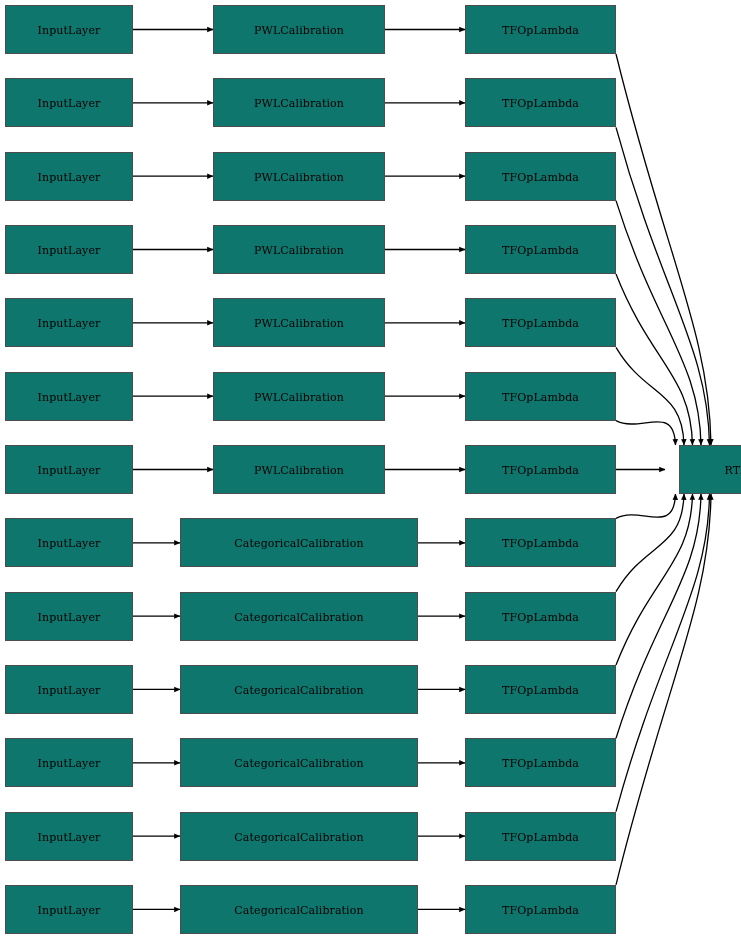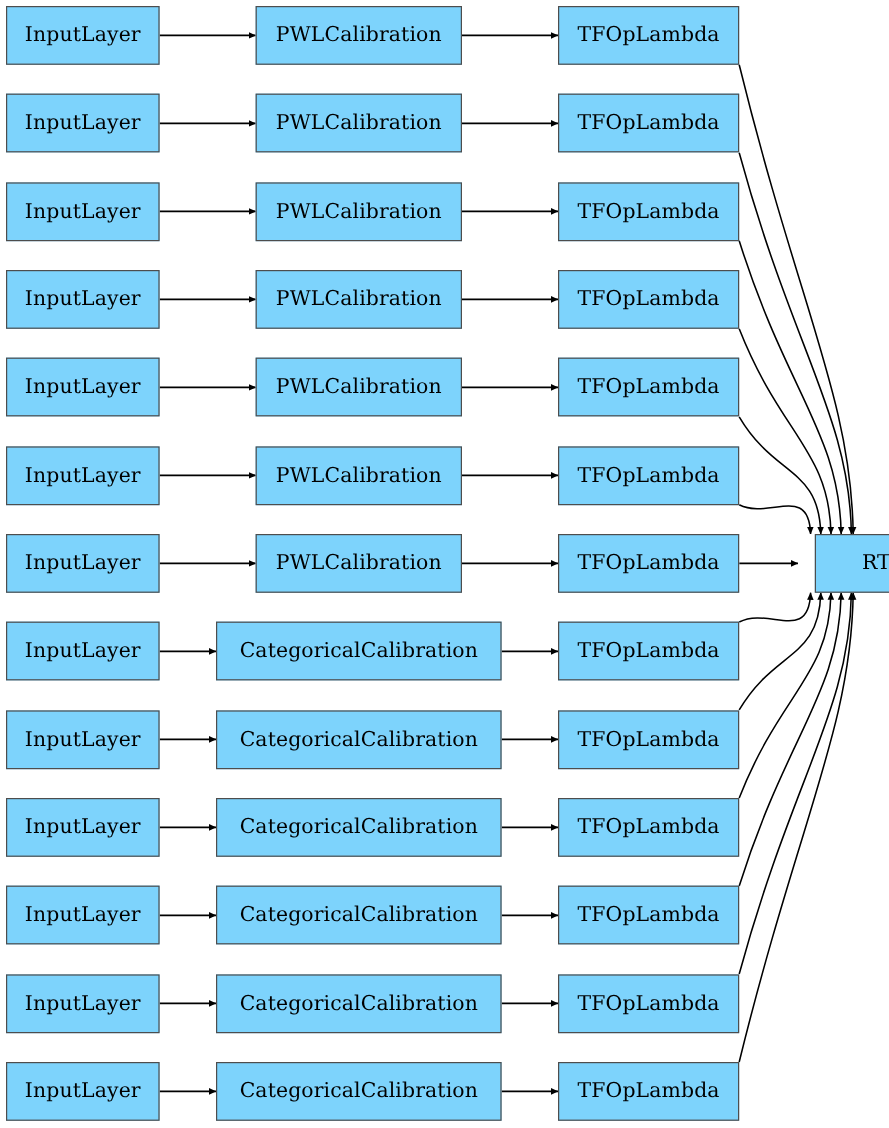--- a/index.html
+++ b/index.html
@@ -22,26 +22,26 @@
     left: 0;
     top: 0;
     width: 741px;
     height: 940px;
     pointer-events: none;
   }
   .node {
     position: absolute;
     box-sizing: border-box;
     border: 1px solid #4d4d4d;
-    background: #7dd3fc;
+    background: #0f766e;
     display: flex;
     align-items: center;
     justify-content: center;
     color: #000000;
-    font-size: 17px;
+    font-size: 11px;
     line-height: 1;
     white-space: nowrap;
     letter-spacing: 0.1px;
   }
   .node-label {
     display: block;
     transform: translateY(0.5px);
   }
 </style>
 </head>

